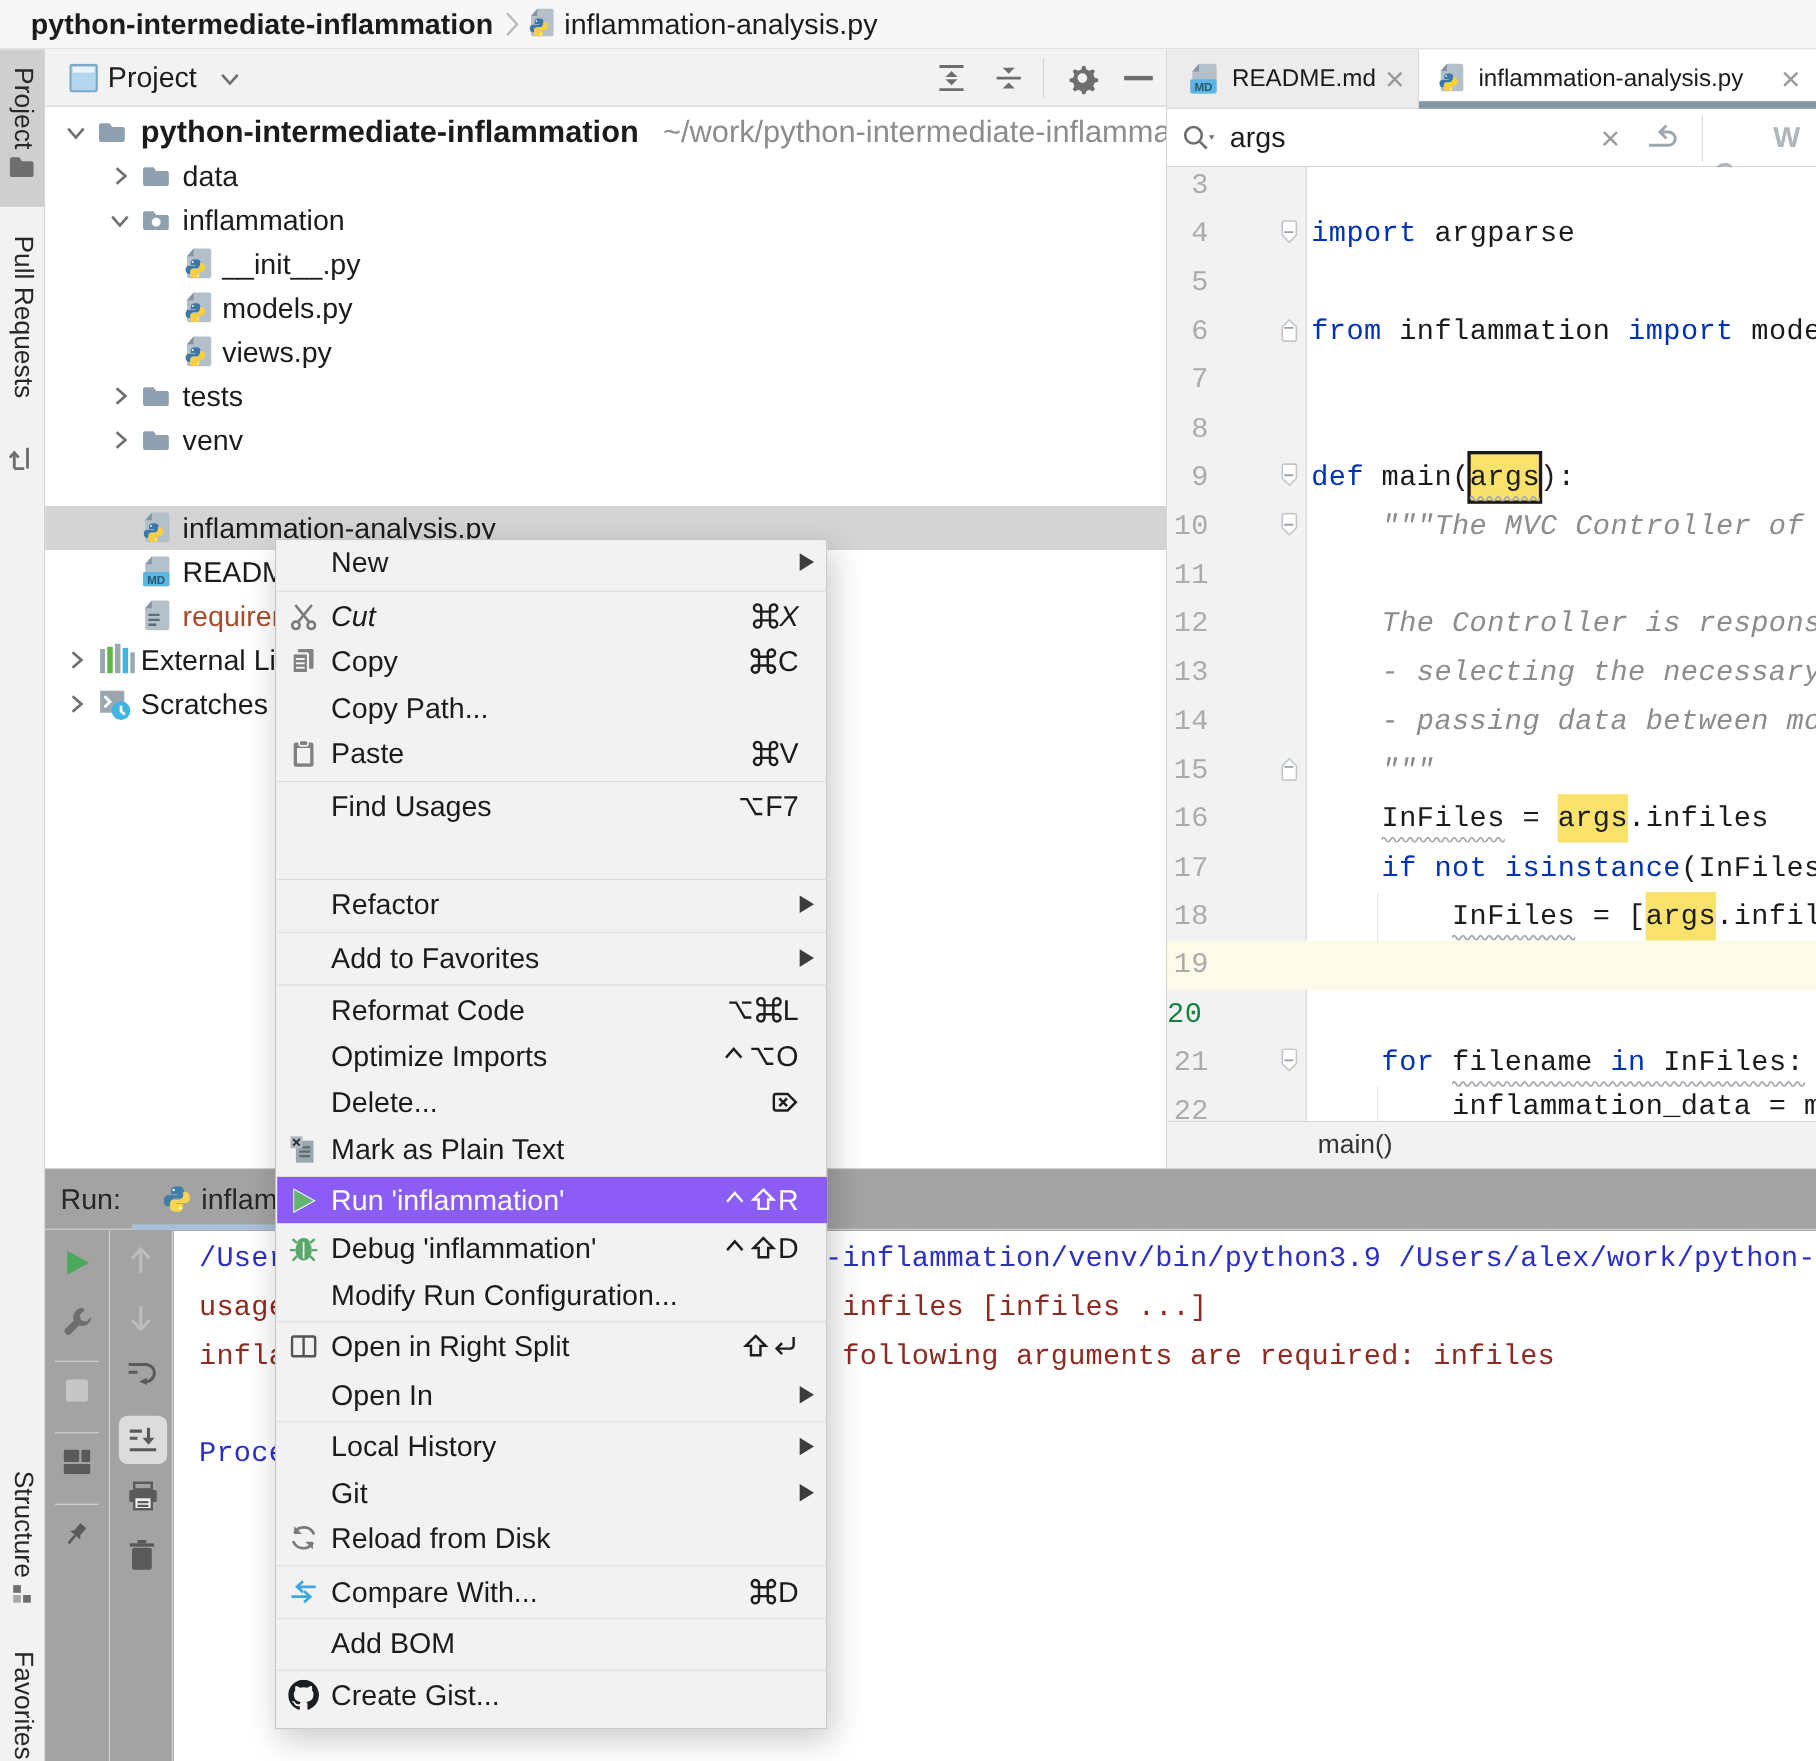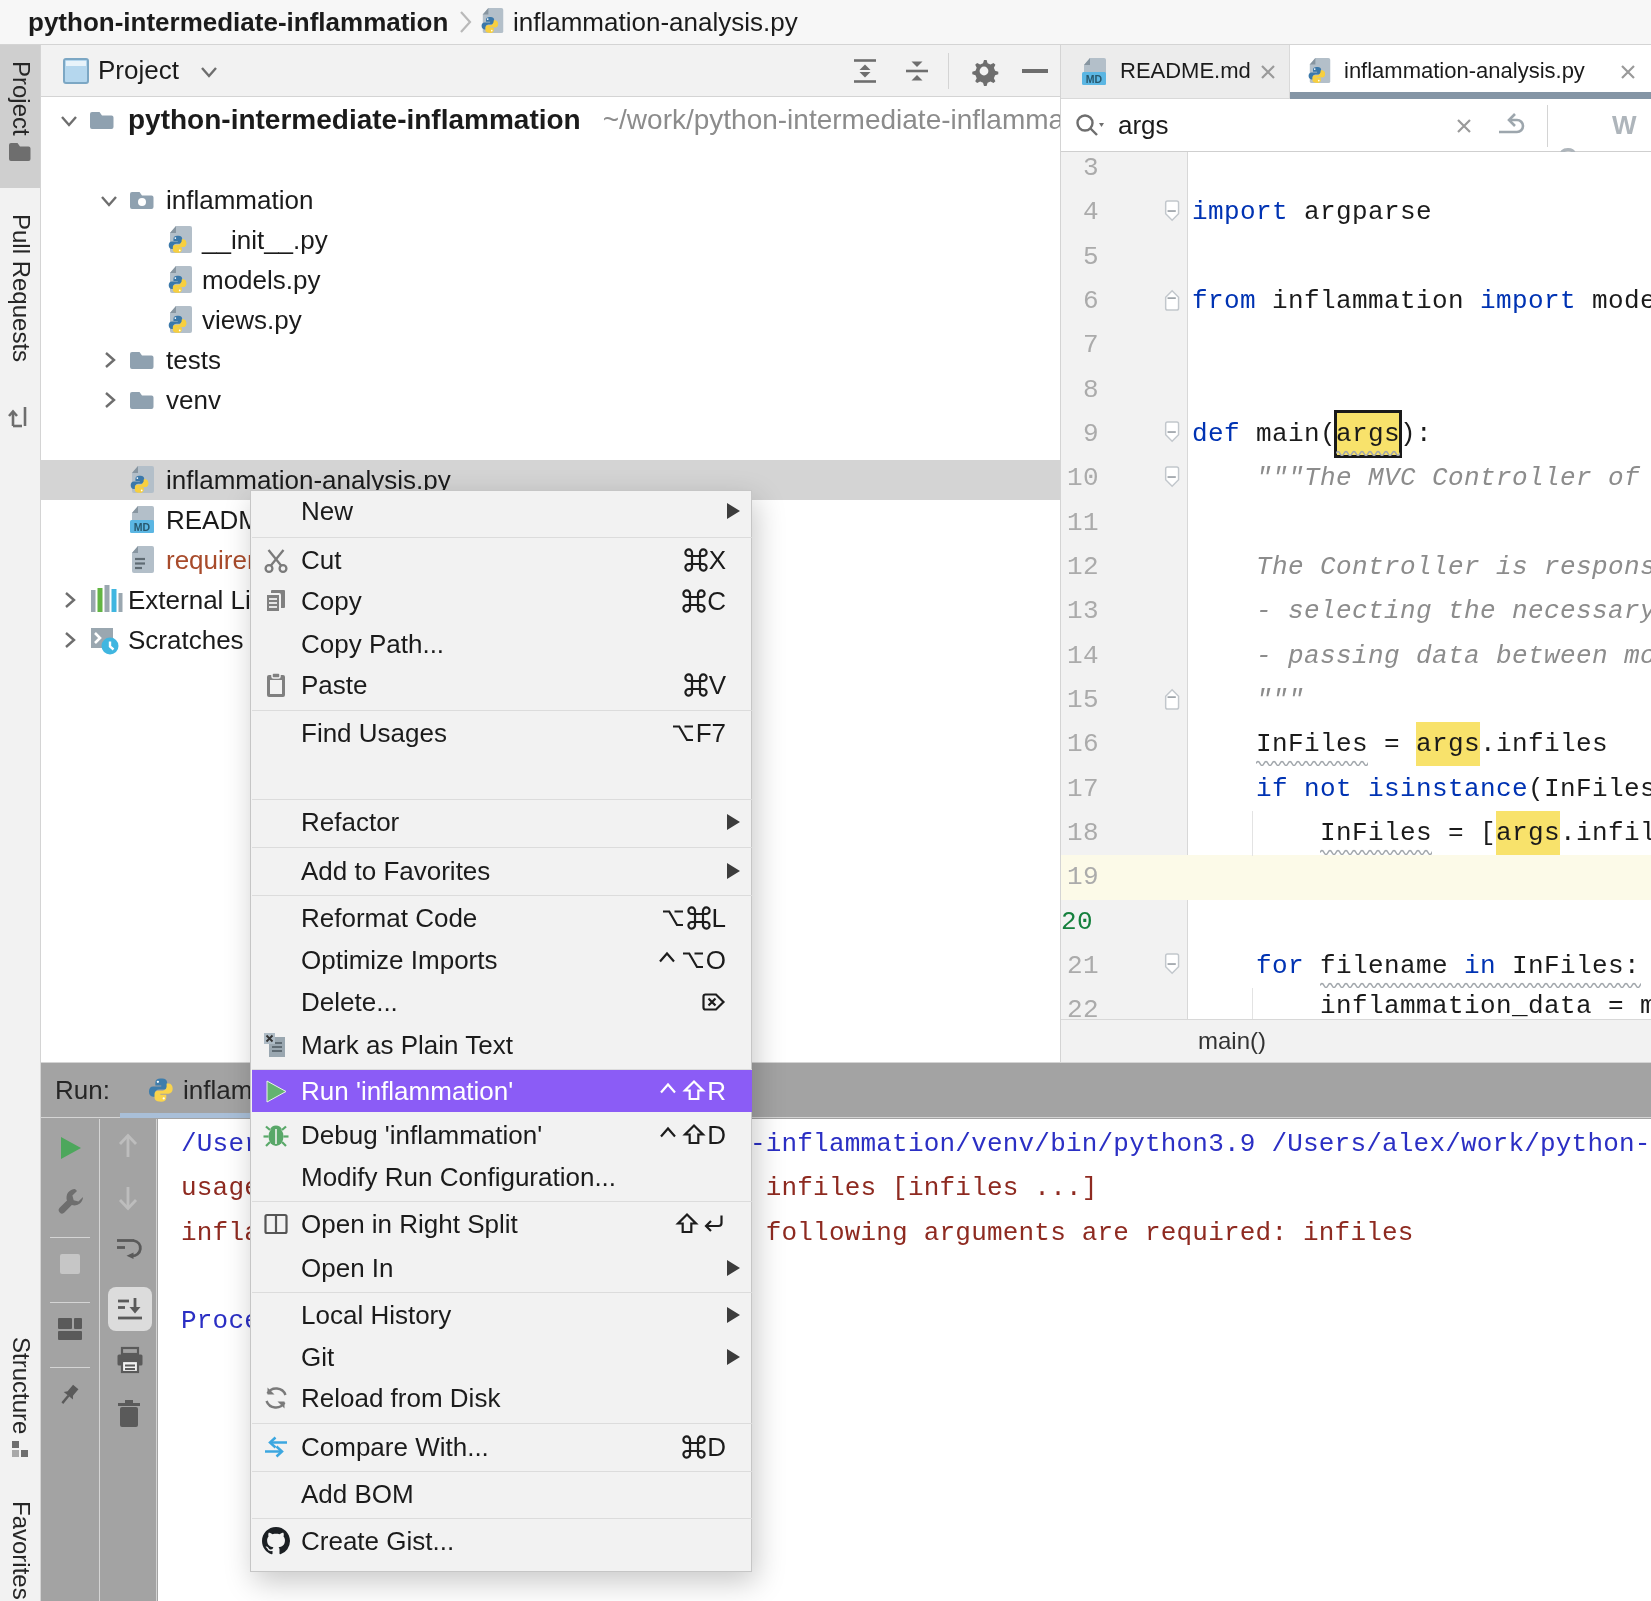--- a/index.html
+++ b/index.html
@@ -98,20 +98,29 @@
 <div class="abs" style="left:0;top:55px;width:1020px;height:965px;">
 <div class="row" style="top:0px;">
         <svg style="position:absolute;left:16px;top:8px;" width="24" height="24" viewBox="0 0 24 24">
           <path d="M5 9 L12 17 L19 9" stroke="#6E6E6E" stroke-width="2.4" fill="none"></path>
         </svg>
         <svg style="position:absolute;left:48px;top:9px;" width="26" height="22" viewBox="0 0 26 22">
           <path d="M1 5 a2 2 0 0 1 2-2 h7.5 l2.5 3.5 h9.5 a2 2 0 0 1 2 2 V18 a2 2 0 0 1 -2 2 H3 a2 2 0 0 1 -2-2 Z" fill="#8FA1B0"></path>
         </svg>
         <div class="abs" style="left:87px;top:0;height:40px;line-height:40px;white-space:nowrap;"><b style="font-size:28px;">python-intermediate-inflammation</b><span style="color:#8C8C8C;margin-left:22px;font-size:28px;">~/work/python-intermediate-inflammation</span></div>
       </div>
+<div class="row" style="top:40px;">
+        <svg style="position:absolute;left:56px;top:8px;" width="24" height="24" viewBox="0 0 24 24">
+          <path d="M9 5 L17 12 L9 19" stroke="#6E6E6E" stroke-width="2.4" fill="none"></path>
+        </svg>
+        <svg style="position:absolute;left:88px;top:9px;" width="26" height="22" viewBox="0 0 26 22">
+          <path d="M1 5 a2 2 0 0 1 2-2 h7.5 l2.5 3.5 h9.5 a2 2 0 0 1 2 2 V18 a2 2 0 0 1 -2 2 H3 a2 2 0 0 1 -2-2 Z" fill="#8FA1B0"></path>
+        </svg>
+        <div class="abs" style="left:125px;">data</div>
+      </div>
 <div class="row" style="top:80px;">
         <svg style="position:absolute;left:56px;top:8px;" width="24" height="24" viewBox="0 0 24 24">
           <path d="M5 9 L12 17 L19 9" stroke="#6E6E6E" stroke-width="2.4" fill="none"></path>
         </svg>
         <svg style="position:absolute;left:88px;top:9px;" width="26" height="22" viewBox="0 0 26 22">
           <path d="M1 5 a2 2 0 0 1 2-2 h7.5 l2.5 3.5 h9.5 a2 2 0 0 1 2 2 V18 a2 2 0 0 1 -2 2 H3 a2 2 0 0 1 -2-2 Z" fill="#8FA1B0"></path>
           <circle cx="13" cy="13" r="4" fill="#fff"></circle>
         </svg>
         <div class="abs" style="left:125px;">inflammation</div>
       </div>
@@ -457,21 +466,21 @@
 <div class="cl m2" style="left:23px;top:47px;color:#8E2A20;">usage: inflammation-analysis.py [-h] infiles [infiles ...]</div>
 <div class="cl m2" style="left:23px;top:92px;color:#8E2A20;">inflammation-analysis.py: error: the following arguments are required: infiles</div>
 <div class="cl m2" style="left:23px;top:180px;color:#2B2FC4;">Process finished with exit code 2</div>
 </div>
 </div>
 <div class="abs" style="left:250px;top:490px;width:502px;height:1082px;background:#F2F2F2;border:1px solid #C6C6C6;box-shadow:4px 10px 28px rgba(0,0,0,0.22);z-index:50;">
 <div class="mi" style="top:-1px;">
       <span class="lab">New</span>
       <span class="arr"></span>
     </div>
-<div class="mi" style="top:48px;">
+<div class="mi" style="top:48px;font-style:italic;">
       <svg style="position:absolute;left:10px;top:7px;" width="28" height="28" viewBox="0 0 28 28">
         <g stroke="#7A7A7A" stroke-width="2.3" fill="none">
           <line x1="21.5" y1="4" x2="8.5" y2="20"></line>
           <line x1="6.5" y1="4" x2="19.5" y2="20"></line>
           <circle cx="7" cy="22.5" r="3.4"></circle>
           <circle cx="21" cy="22.5" r="3.4"></circle>
         </g>
       </svg>
       <span class="lab">Cut</span>
       <span class="sc"><svg width="28" height="28" viewBox="0 0 28 28" style="vertical-align:-5px;margin:0 -1px;">

